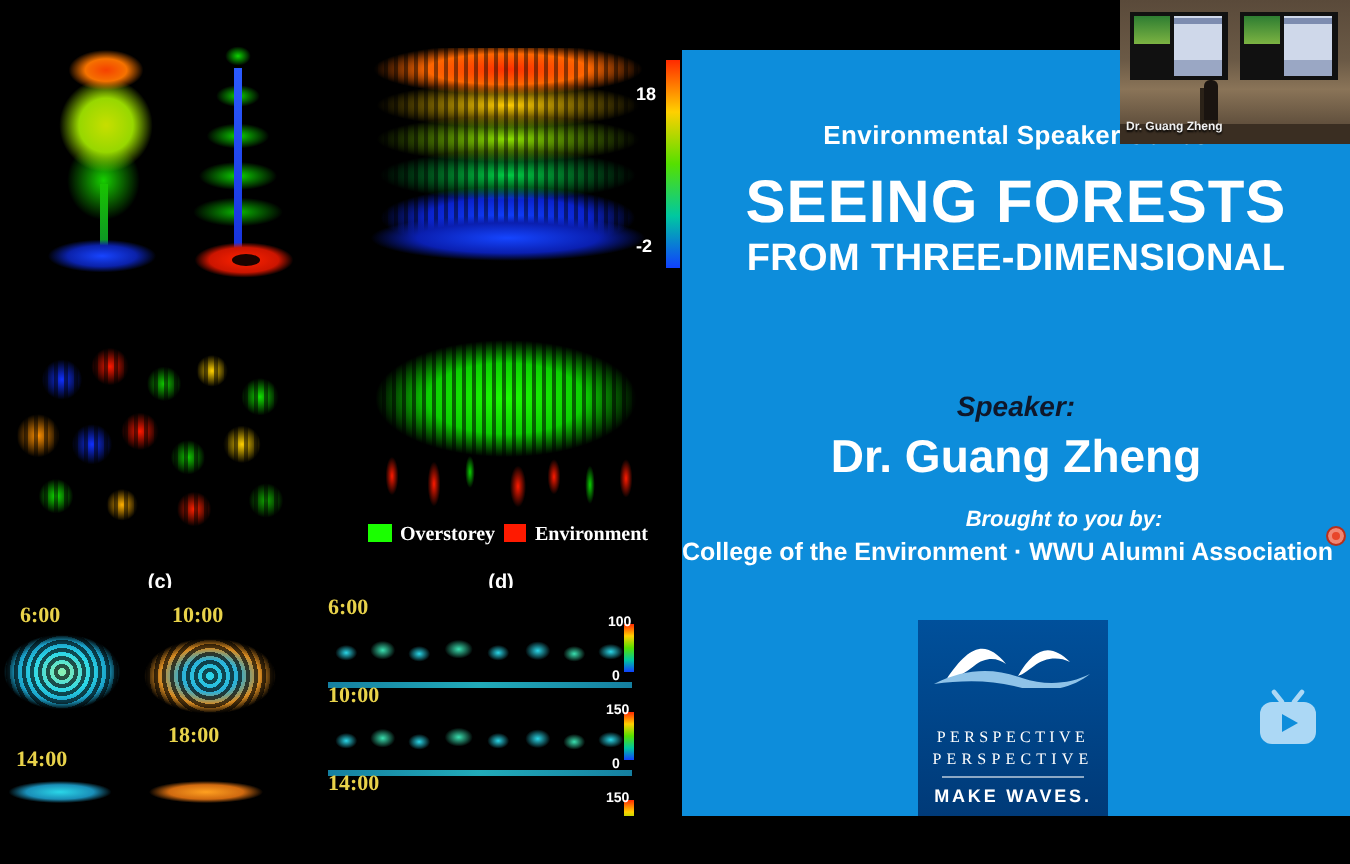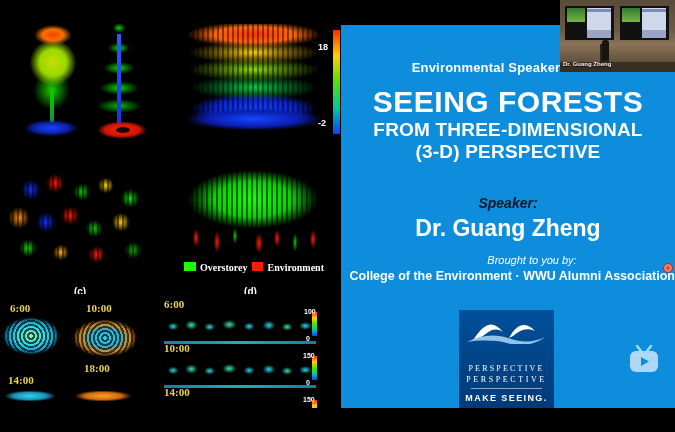--- a/index.html
+++ b/index.html
@@ -136,22 +136,22 @@
       color:#ffffff; font-size:30px; font-weight:800; letter-spacing:.5px; line-height:1; }
   #promo-sub1 { position:absolute; left:0; top:95px; width:100%; text-align:center;
       color:#ffffff; font-size:19px; font-weight:800; letter-spacing:.2px; line-height:1; }
   #promo-sub2 { position:absolute; left:0; top:117px; width:100%; text-align:center;
       color:#ffffff; font-size:19px; font-weight:800; letter-spacing:.2px; line-height:1; }
   #promo-speaker-label { position:absolute; left:0; top:170px; width:100%; text-align:center;
       color:#0f172a; font-size:14px; font-style:italic; font-weight:700; }
   #promo-speaker-name { position:absolute; left:0; top:190px; width:100%; text-align:center;
       color:#ffffff; font-size:23px; font-weight:800; }
   #promo-brought { position:absolute; left:0; top:229px; width:100%; text-align:center;
-      color:#ffffff; font-size:11px; font-style:italic; font-weight:400;padding-left:48px; }
-  #promo-orgs { position:absolute; left:0; top:244px; width:100%; text-align:right;
+      color:#ffffff; font-size:11px; font-style:italic; font-weight:700;padding-left:48px; }
+  #promo-orgs { position:absolute; left:0; top:244px; width:100%; text-align:left;
       color:#ffffff; font-size:12.5px; font-weight:700; }
 
   
   #wwu-logo { position:absolute; left:118px; top:285px; width:95px; height:98px;
       background:linear-gradient(#00509b,#003a78); }
   #wwu-mountain { position:absolute; left:0; top:8px; width:95px; height:26px; }
   #wwu-western { position:absolute; left:0; top:36px; width:100%; text-align:center;
       color:#fff; font-family:"Liberation Serif", serif; font-size:17px; letter-spacing:.5px; line-height:1; }
   #wwu-washington { position:absolute; left:0; top:55px; width:100%; text-align:center;
       color:#fff; font-family:"Liberation Serif", serif; font-size:8px; letter-spacing:2.2px; line-height:1; }
@@ -283,36 +283,35 @@
       </div>
       <div class="mini-cb" style="left:152px; top:102px;"></div>
       <div class="mini-cb-lbl" style="left:143px; top:98px;">150</div>
     </div>
   </div>
 
   <div id="promo-slide">
     <div id="promo-kicker">Environmental Speaker Series</div>
     <div id="promo-title">SEEING FORESTS</div>
     <div id="promo-sub1">FROM THREE-DIMENSIONAL</div>
-    <div id="promo-sub2">(3-D) PERSPECTIVE</div>
     <div id="promo-speaker-label">Speaker:</div>
     <div id="promo-speaker-name">Dr. Guang Zheng</div>
     <div id="promo-brought">Brought to you by:</div>
     <div id="promo-orgs">College of the Environment  ·  WWU Alumni Association</div>
 
     <div id="wwu-logo">
       <svg id="wwu-mountain" viewBox="0 0 95 26">
         <path d="M14 22 C26 4, 34 2, 44 14 C40 11, 34 10, 28 15 C24 18, 20 21, 14 22 Z" fill="#ffffff"></path>
         <path d="M50 20 C58 6, 66 3, 76 13 C70 10, 63 11, 58 15 C55 17, 53 19, 50 20 Z" fill="#ffffff"></path>
         <path d="M8 24 C24 16, 38 16, 52 21 C64 25, 76 24, 86 19 C76 27, 62 29, 48 25 C36 22, 22 22, 8 24 Z" fill="#8fc3e8"></path>
       </svg>
       <div id="wwu-washington">PERSPECTIVE</div>
       <div id="wwu-university">PERSPECTIVE</div>
       <div id="wwu-rule"></div>
-      <div id="wwu-tagline">MAKE SEEING.</div>
+      <div id="wwu-tagline">MAKE WAVES.</div>
     </div>
 
     <div id="record-dot"></div>
 
     <svg id="tv-watermark" viewBox="0 0 36 34">
       <path d="M11 3 L15 8 M25 3 L21 8" stroke="#cfe9fb" stroke-width="2.4" fill="none" stroke-linecap="round"></path>
       <rect x="4" y="8" width="28" height="21" rx="6" fill="#cfe9fb"></rect>
       <path d="M15 14 L23 18.5 L15 23 Z" fill="#0d8ddb"></path>
     </svg>
   </div>

